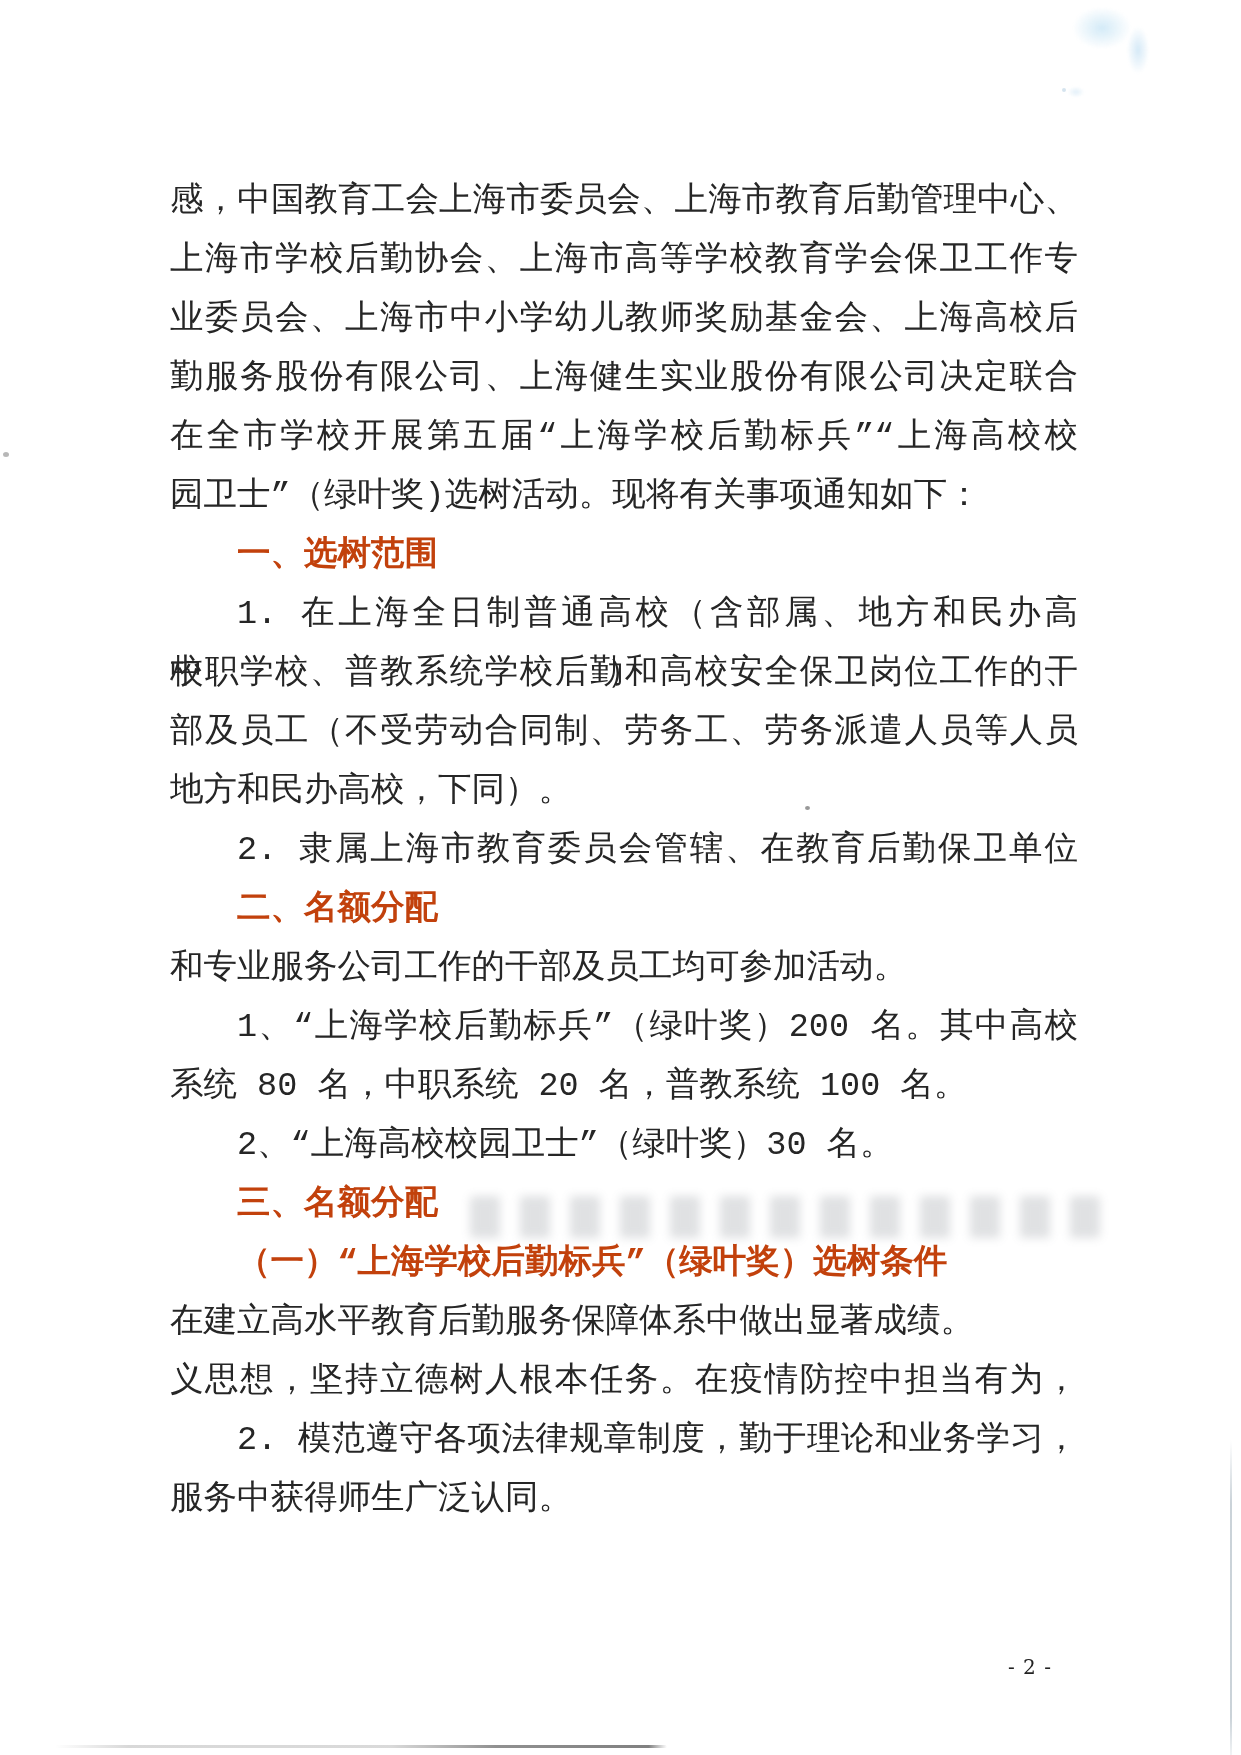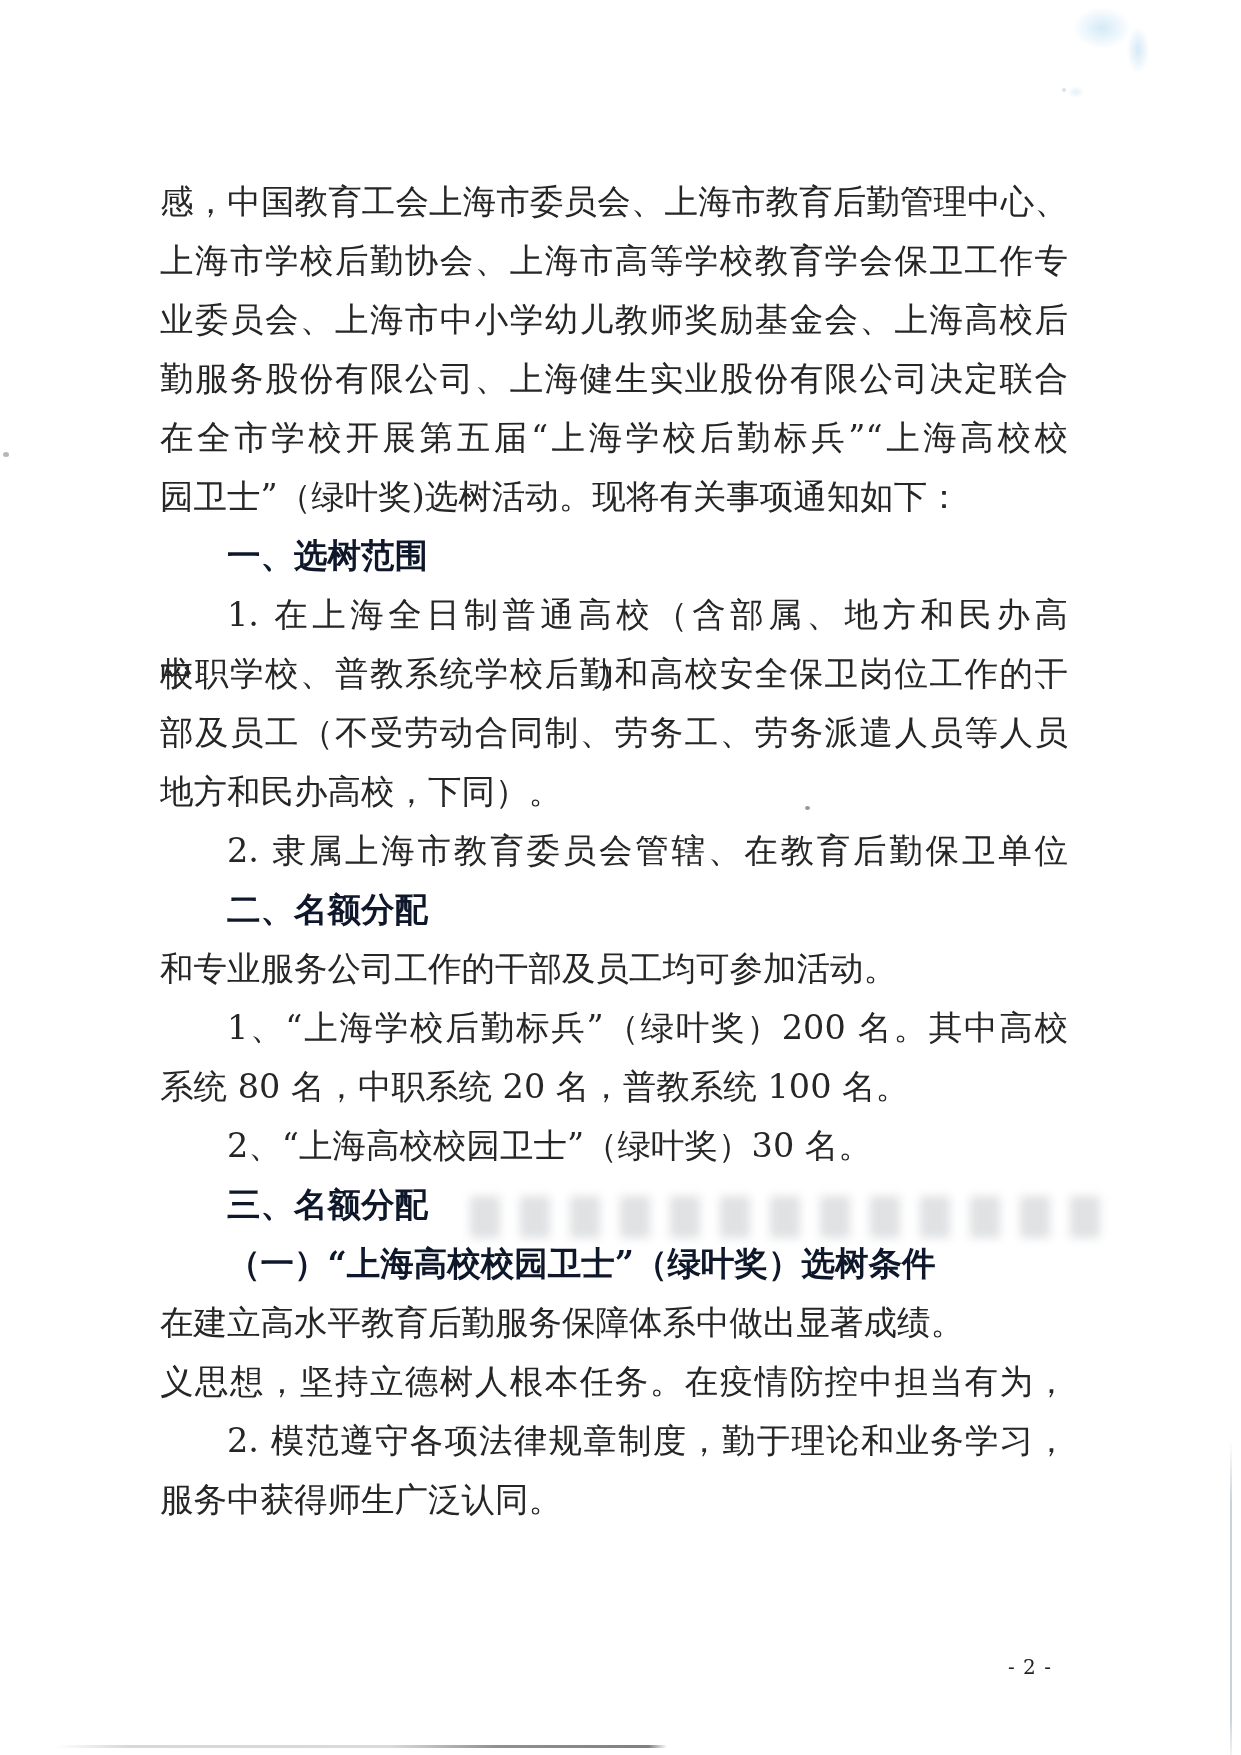--- a/index.html
+++ b/index.html
@@ -12,42 +12,43 @@
     position: relative;
     width: 1241px;
     height: 1755px;
     background: #ffffff;
     overflow: hidden;
     font-family: "DejaVu Serif", "Liberation Serif", serif;
   }
   
   .textblock {
     position: absolute;
-    left: 160px;
+    left: 170px;
     top: 172px;
     width: 908px;
     font-size: 33.5px;
     line-height: 59px;
     color: #262626;
     text-align: justify;
+    font-family: Liberation Mono, monospace;
   }
   .line {
     height: 59px;
     overflow: visible;
     text-align: justify;
   }
   .line.j {
     text-align-last: justify;
   }
   .line.ind {
     text-indent: 2em;
   }
   .line.h {
     font-weight: 700;
-    color: #0f172a;
+    color: #c2410c;
   }
   
   .pagenum {
     position: absolute;
     left: 1008px;
     top: 1655px;
     font-size: 20px;
     letter-spacing: 1px;
     color: #222222;
   }
@@ -162,21 +163,21 @@
     <div class="line j">中职学校、普教系统学校后勤和高校安全保卫岗位工作的干</div>
     <div class="line j">部及员工（不受劳动合同制、劳务工、劳务派遣人员等人员</div>
     <div class="line">地方和民办高校，下同）。</div>
     <div class="line ind j">2. 隶属上海市教育委员会管辖、在教育后勤保卫单位</div>
     <div class="line ind h">二、名额分配</div>
     <div class="line">和专业服务公司工作的干部及员工均可参加活动。</div>
     <div class="line ind j">1、“上海学校后勤标兵”（绿叶奖）200 名。其中高校</div>
     <div class="line">系统 80 名，中职系统 20 名，普教系统 100 名。</div>
     <div class="line ind">2、“上海高校校园卫士”（绿叶奖）30 名。</div>
     <div class="line ind h">三、名额分配</div>
-    <div class="line ind h">（一）“上海高校校园卫士”（绿叶奖）选树条件</div>
+    <div class="line ind h">（一）“上海学校后勤标兵”（绿叶奖）选树条件</div>
     <div class="line">在建立高水平教育后勤服务保障体系中做出显著成绩。</div>
     <div class="line j">义思想，坚持立德树人根本任务。在疫情防控中担当有为，</div>
     <div class="line ind j">2. 模范遵守各项法律规章制度，勤于理论和业务学习，</div>
     <div class="line">服务中获得师生广泛认同。</div>
   </div>
 
   <div class="ghost"></div>
   <div class="speckle1"></div>
 
   <div class="pagenum">- 2 -</div>

